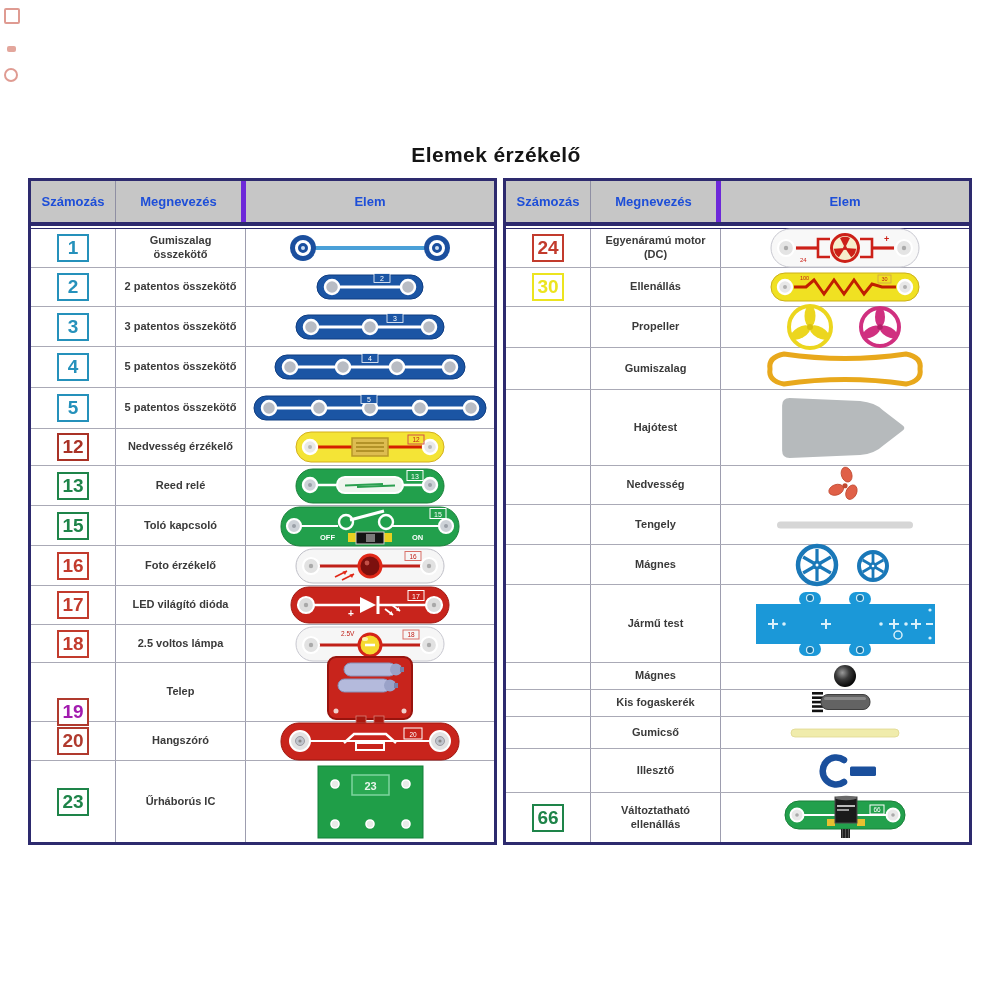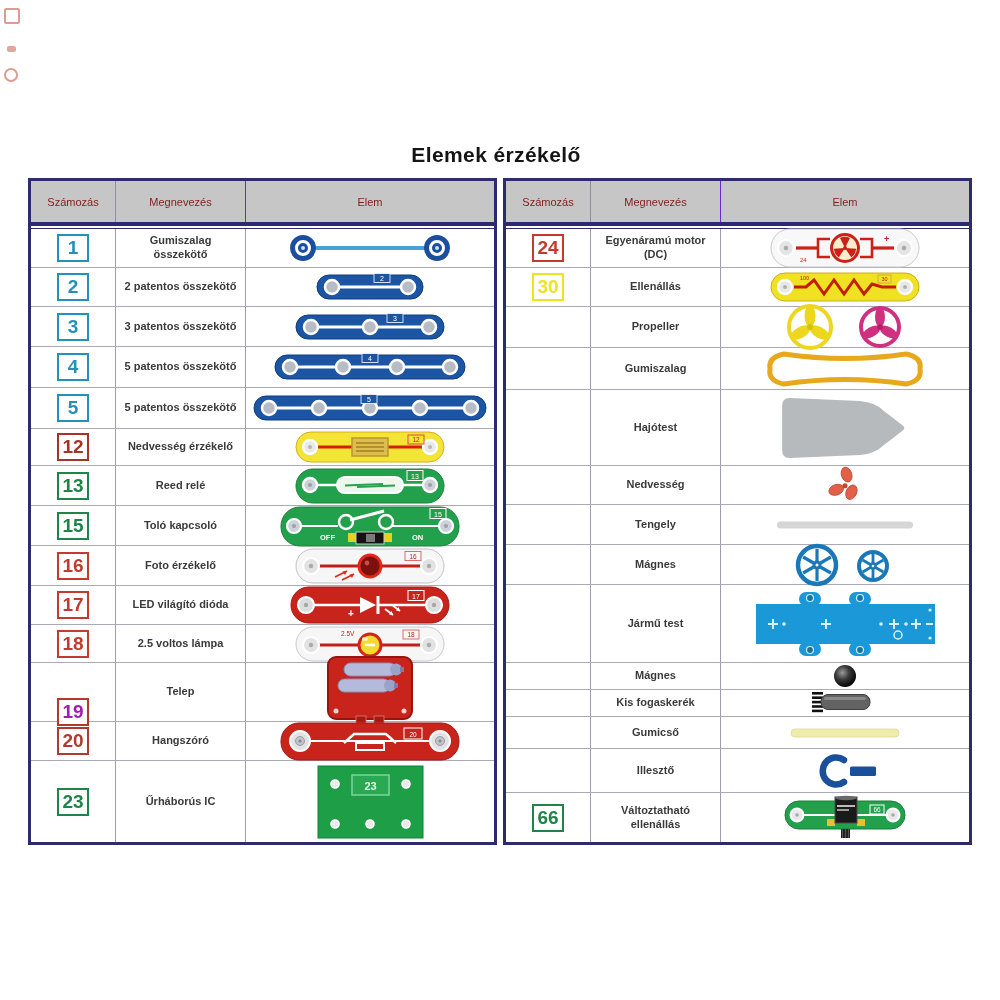--- a/index.html
+++ b/index.html
@@ -5,23 +5,23 @@
   html,body{margin:0;padding:0;background:#fff;}
   body{width:1000px;height:1000px;font-family:"Liberation Sans",sans-serif;position:relative;}
   .page{position:absolute;inset:0;background:#fff;}
   .title{position:absolute;top:143px;left:0;width:992px;text-align:center;
          font-size:21px;font-weight:bold;color:#151515;letter-spacing:.4px;}
   .tbl{position:absolute;top:178px;width:469px;height:667px;border:3px solid #2d2a6e;
        box-sizing:border-box;background:#fff;}
   .tbl-left{left:28px;}
   .tbl-right{left:503px;}
   .thead{display:flex;height:41px;background:#c6c6c6;border-bottom:4px solid #2d2a6e;box-sizing:content-box;}
-  .hc{display:flex;align-items:center;justify-content:center;font-weight:normal;font-size:11px;color:#7f1d1d;box-sizing:border-box;}
+  .hc{display:flex;align-items:center;justify-content:center;font-weight:bold;font-size:13px;color:#1d4ed8;box-sizing:border-box;}
   .hc1{width:85px;border-right:1px solid #8f8fa3;}
-  .hc2{width:130px;border-right:1px solid #6d28d9;}
+  .hc2{width:130px;border-right:5px solid #6d28d9;}
   .hc3{flex:1;text-align:right;}
   .gapline{height:2px;background:#fff;border-bottom:1px solid #2d2a6e;}
   .row{display:flex;box-sizing:border-box;border-bottom:1px solid #aaaab6;}
   .row:last-child{border-bottom:none;}
   .c1{width:85px;border-right:1px solid #9d9daf;display:flex;align-items:center;justify-content:center;box-sizing:border-box;}
   .c2{width:130px;border-right:1px solid #9d9daf;display:flex;align-items:center;justify-content:center;
       text-align:center;font-size:11px;font-weight:bold;color:#3a3a3a;padding:0 7px;box-sizing:border-box;line-height:1.25;}
   .c3{flex:1;display:flex;align-items:center;justify-content:center;box-sizing:border-box;}
   .badge{min-width:32px;height:28px;padding:0 3px;border:2px solid;display:flex;align-items:center;justify-content:center;
          font-weight:bold;font-size:19px;background:#fff;box-sizing:border-box;}

